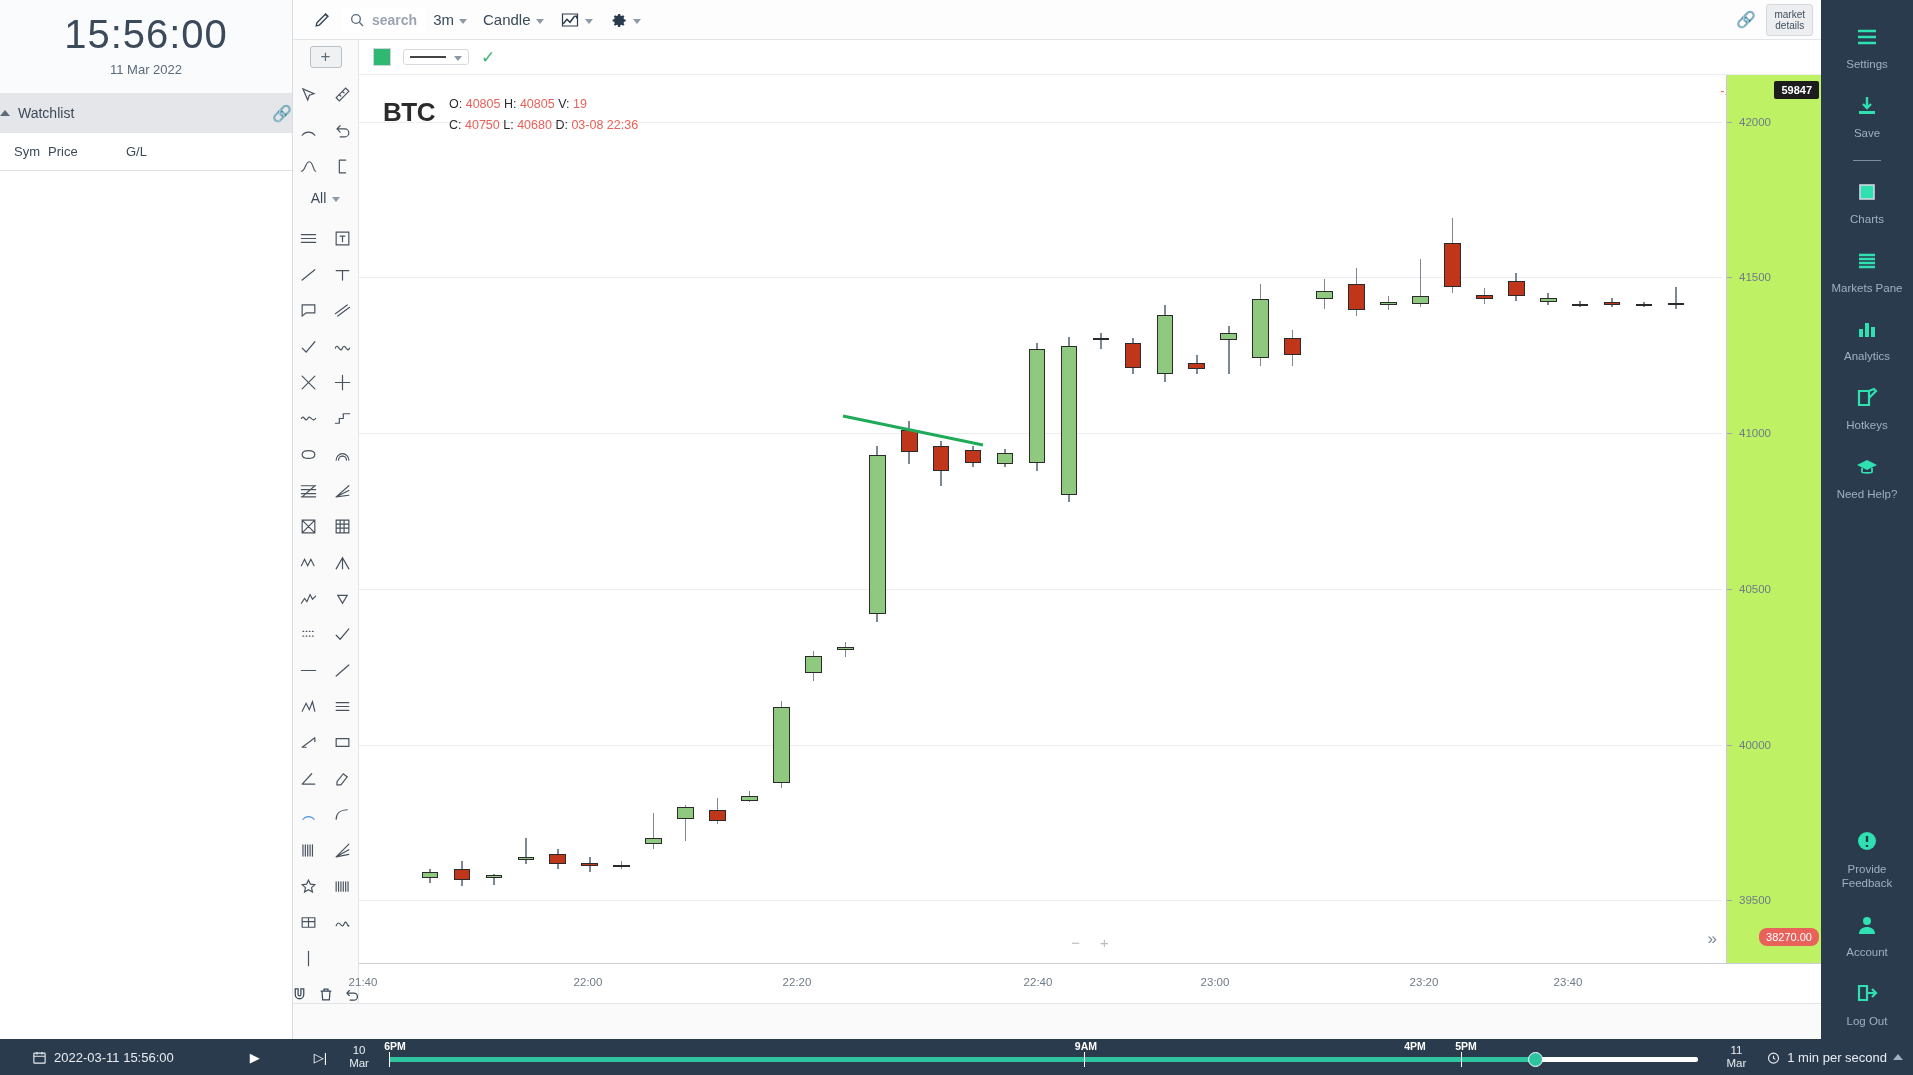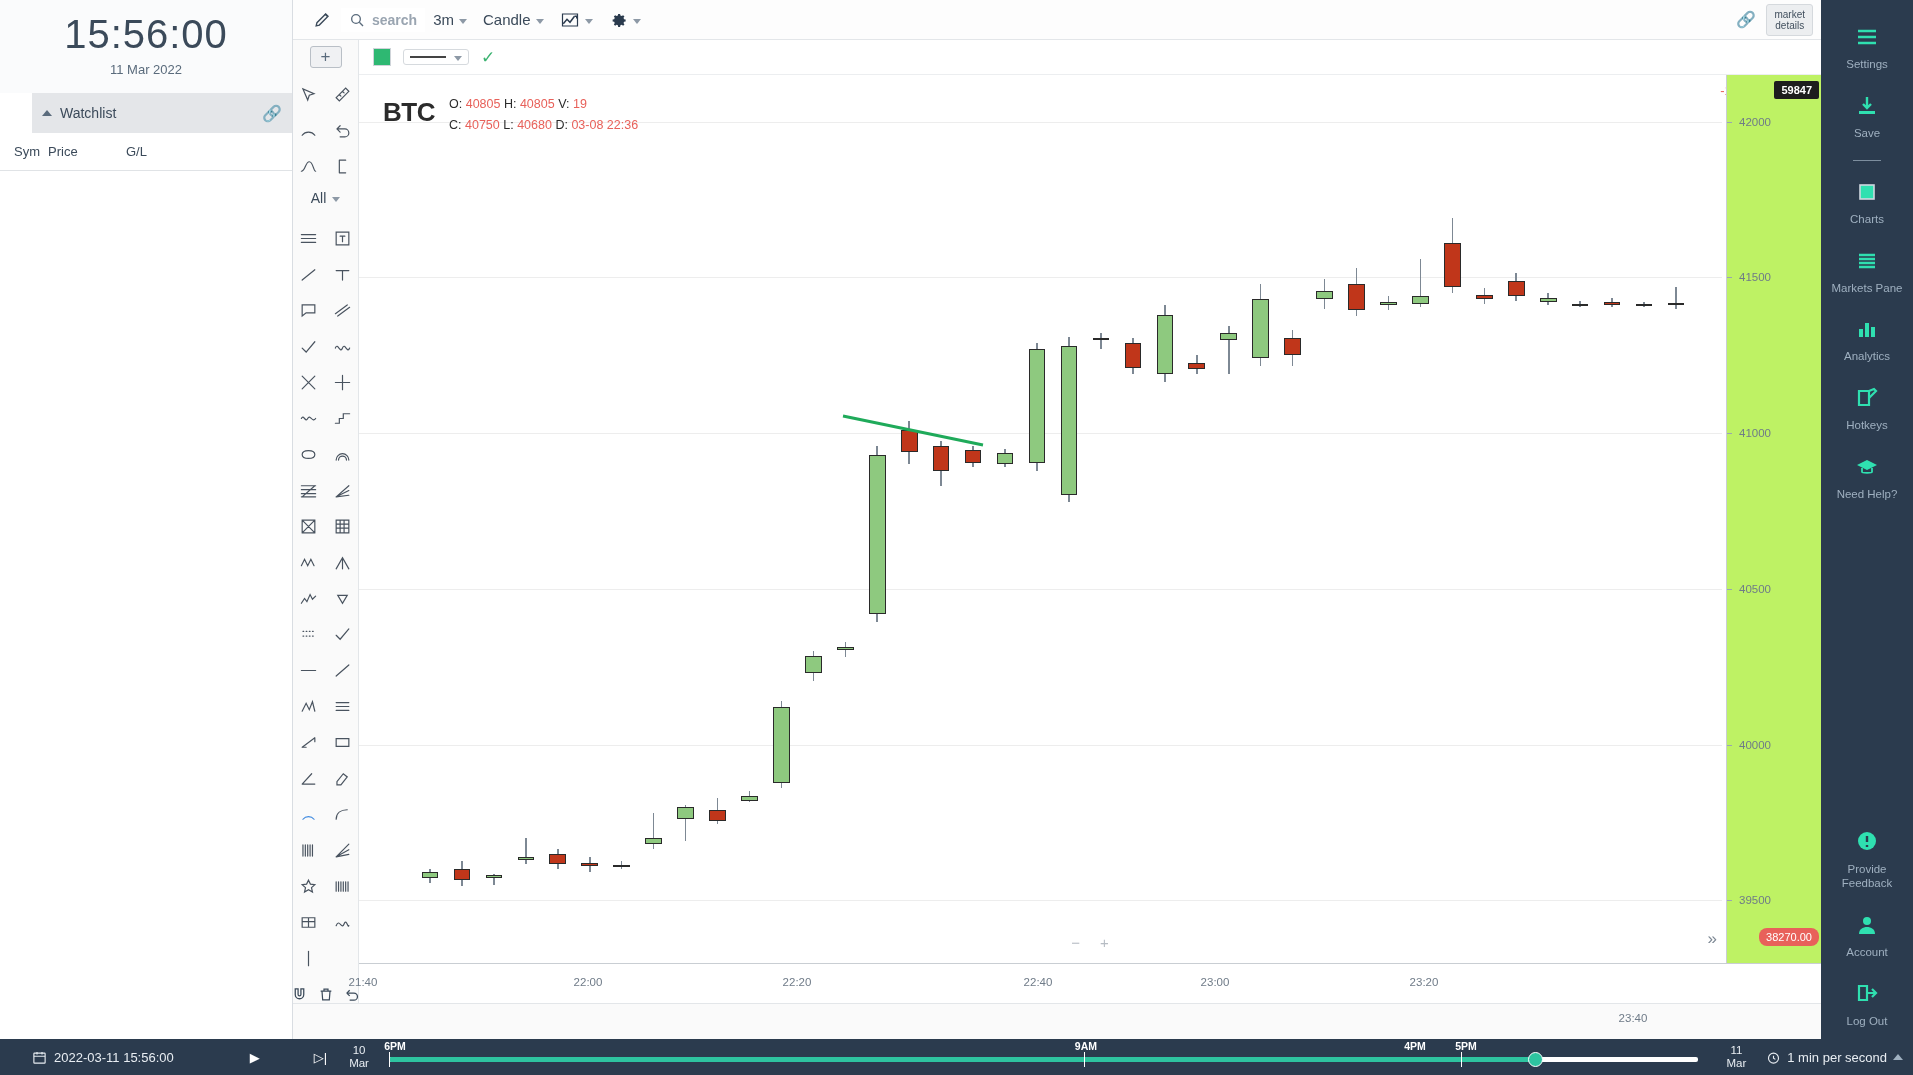--- a/index.html
+++ b/index.html
@@ -10,21 +10,21 @@
     color:#2c3e50;
     font-size:13px;
   }
   .app { display:flex; width:1913px; height:1075px; position:relative; }
 
   
   .left-panel { width:293px; height:1039px; background:#ffffff; border-right:1px solid #d9dde2; display:flex; flex-direction:column; }
   .clock-box { padding:12px 18px 16px; text-align:center; background:#fafbfc; }
   .clock-time { font-size:40px; font-weight:300; color:#3b4a5a; letter-spacing:1px; line-height:1.1; }
   .clock-date { font-size:13px; color:#5a6b7c; margin-top:6px; }
-  .wl-header { background:#e4e6e9; height:40px; display:flex; align-items:center; padding:0 10px; justify-content:space-between;margin-left:32px; }
+  .wl-header { background:#e4e6e9; height:40px; display:flex; align-items:center; padding:0 0; justify-content:space-between; }
   .wl-header-left { display:flex; align-items:center; gap:8px; }
   .caret-up { width:0;height:0;border-left:5px solid transparent;border-right:5px solid transparent;border-bottom:6px solid #5a6b7c; display:inline-block; }
   .wl-title { font-size:14px; color:#3b4a5a; }
   .link-icon { color:#4bbf9a; font-size:16px; }
   .wl-table { width:100%; border-collapse:collapse; }
   .wl-table th { text-align:left; font-weight:400; font-size:13px; color:#3b4a5a; padding:11px 0 11px 0; border-bottom:1px solid #e0e3e6; }
   .wl-table td { font-size:13px; padding:7px 0; }
   .col-sym { width:48px; padding-left:14px !important; }
   .col-price { width:78px; }
   .col-gl { }
@@ -690,21 +690,21 @@
         </div>
 
         <div class="time-axis">
           <div id="tx-labels">
               <div class="tx-label" style="left: 4px;">21:40</div>
               <div class="tx-label" style="left: 229px;">22:00</div>
               <div class="tx-label" style="left: 438px;">22:20</div>
               <div class="tx-label" style="left: 647px; margin-left: 32px;">22:40</div>
               <div class="tx-label" style="left: 856px;">23:00</div>
               <div class="tx-label" style="left: 1065px;">23:20</div>
-              <div class="tx-label" style="left: 1274px; margin-top: 36px;">23:40</div>
+              <div class="tx-label" style="left: 1209px;">23:40</div>
             </div>
         </div>
       </div>
     </div>
 
     <div class="chart-foot"></div>
   </div>
 
   <div class="rightnav">
     <div id="nav-top">

